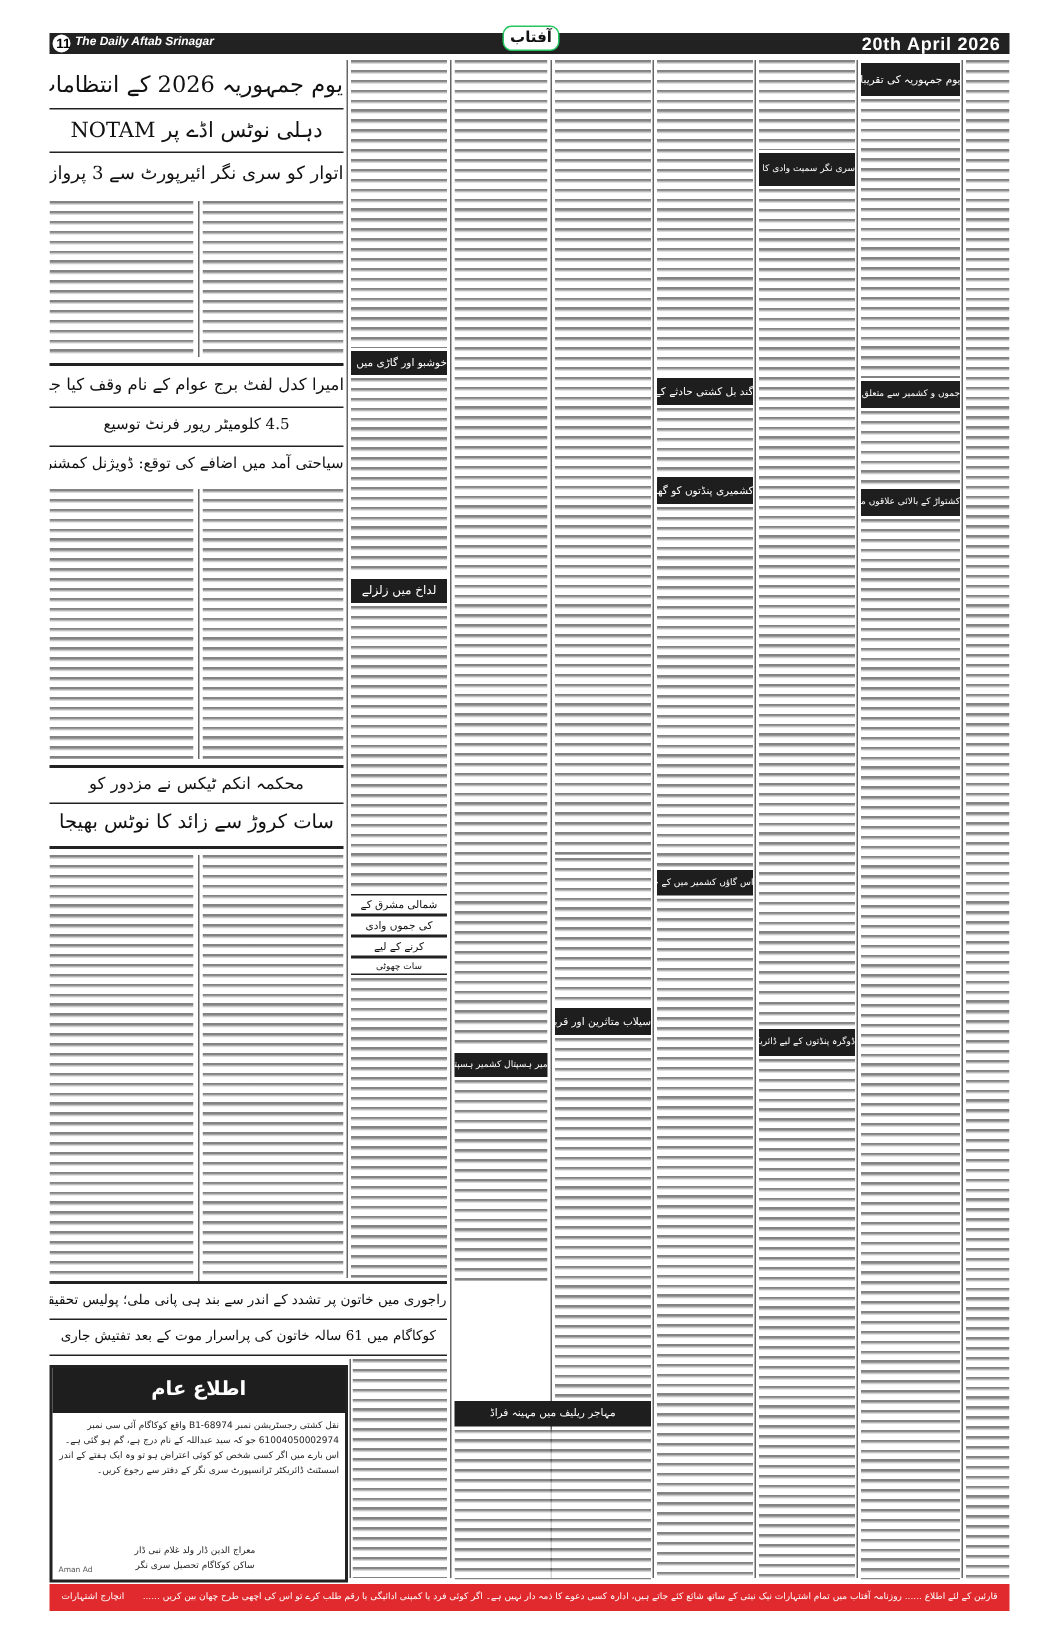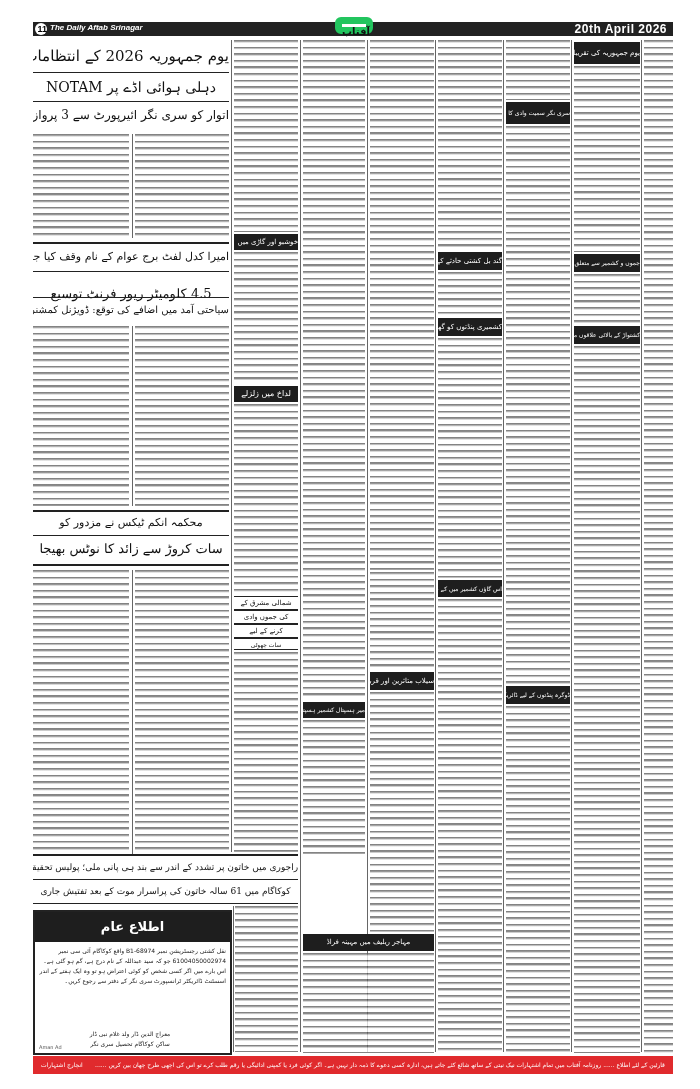--- a/index.html
+++ b/index.html
@@ -6,21 +6,21 @@
   html, body { width: 700px; height: 1089px; background: #ffffff; overflow: hidden; }
   body { font-family: "DejaVu Sans", sans-serif; color: #111; position: relative; }
 
   .page { position: absolute; left: 33px; top: 22px; width: 640px; height: 1010px; }
 
   
   .header { position: absolute; left: 0; top: 0; width: 640px; height: 14px; background: #222; color: #fff; }
   .header .pno { position: absolute; left: 2px; top: 1px; width: 12px; height: 12px; border-radius: 6px; background: #fff; color: #000; font-size: 9px; font-weight: bold; text-align: right; line-height: 12px; font-family: "Liberation Sans", sans-serif; }
   .header .pname { position: absolute; left: 17px; top: 1px; font-size: 8px; font-style: italic; font-weight: bold; font-family: "Liberation Sans", sans-serif; }
   .header .date { position: absolute; right: 6px; top: 0; font-size: 12px; font-weight: bold; font-family: "Liberation Sans", sans-serif; letter-spacing: 0.5px; }
-  .header .logo { position: absolute; left: 302px; top: -5px; width: 38px; height: 17px; background: #fff; border: 7px solid #22c55e; border-radius: 6px; font-size: 10px; text-align: center; line-height: 15px; font-weight: bold; color: #111; }
+  .header .logo { position: absolute; left: 302px; top: -5px; width: 38px; height: 17px; background: #fff; border: 1px solid #22c55e; border-radius: 6px; font-size: 10px; text-align: center; line-height: 15px; font-weight: bold; color: #111; }
 
   
   .col { position: absolute; direction: rtl; overflow: hidden; }
   .lines { width: 100%; height: 100%;
     background: repeating-linear-gradient(to bottom, #5a5a5a 0px, #5a5a5a 1px, #b5b5b5 2px, #ffffff 3px, #ffffff 6.6px);
     opacity: 0.75; }
   .colrule { position: absolute; width: 1px; background: #666; }
 
   .hline { position: absolute; height: 1px; background: #222; }
   .hline.thick { height: 2px; }
@@ -46,36 +46,36 @@
 
   <div class="header">
     <div class="pno">11</div>
     <div class="pname">The Daily Aftab Srinagar</div>
     <div class="logo">آفتاب</div>
     <div class="date">20th April 2026</div>
   </div>
 
   <div class="headline" style="left:0; top:20px; width:196px; height:28px; font-size:15px; line-height:28px;">یوم جمہوریہ 2026 کے انتظامات کے پیشِ نظر</div>
   <div class="hline" style="left:0; top:50px; width:196px;"></div>
-  <div class="headline" style="left:0; top:52px; width:196px; height:26px; font-size:14px; line-height:26px;">دہلی ہوائی اڈے پر NOTAM</div>
+  <div class="headline" style="left:0; top:52px; width:196px; height:26px; font-size:14px; line-height:26px;">دہلی نوٹس اڈے پر NOTAM</div>
   <div class="hline" style="left:0; top:79px; width:196px;"></div>
   <div class="headline" style="left:0; top:80px; width:196px; height:26px; font-size:12px; line-height:26px;">اتوار کو سری نگر ائیرپورٹ سے 3 پروازیں منسوخ</div>
 
   <div class="col" style="left:0; top:112px; width:96px; height:104px;">
       <div class="lines"></div>
     </div>
   <div class="colrule" style="left:99px; top:112px; height:104px;"></div>
   <div class="col" style="left:102px; top:112px; width:94px; height:104px;">
       <div class="lines"></div>
     </div>
 
   <div class="hline thick" style="left:0; top:220px; width:196px;"></div>
   <div class="headline" style="left:0; top:222px; width:196px; height:26px; font-size:11px; line-height:26px;">امیرا کدل لفٹ برج عوام کے نام وقف کیا جائے گا</div>
   <div class="hline" style="left:0; top:249px; width:196px;"></div>
-  <div class="headline" style="left:0; top:260px; width:196px; height:24px; font-size:13px; line-height:24px;">4.5 کلومیٹر ریور فرنٹ توسیع</div>
+  <div class="headline" style="left:0; top:250px; width:196px; height:24px; font-size:10px; line-height:24px;">4.5 کلومیٹر ریور فرنٹ توسیع</div>
   <div class="hline" style="left:0; top:275px; width:196px;"></div>
   <div class="headline" style="left:0; top:276px; width:196px; height:24px; font-size:10px; line-height:24px;">سیاحتی آمد میں اضافے کی توقع: ڈویژنل کمشنر</div>
 
   <div class="col" style="left:0; top:304px; width:96px; height:180px;">
       <div class="lines"></div>
     </div>
   <div class="colrule" style="left:99px; top:304px; height:180px;"></div>
   <div class="col" style="left:102px; top:304px; width:94px; height:180px;">
       <div class="lines"></div>
     </div>

